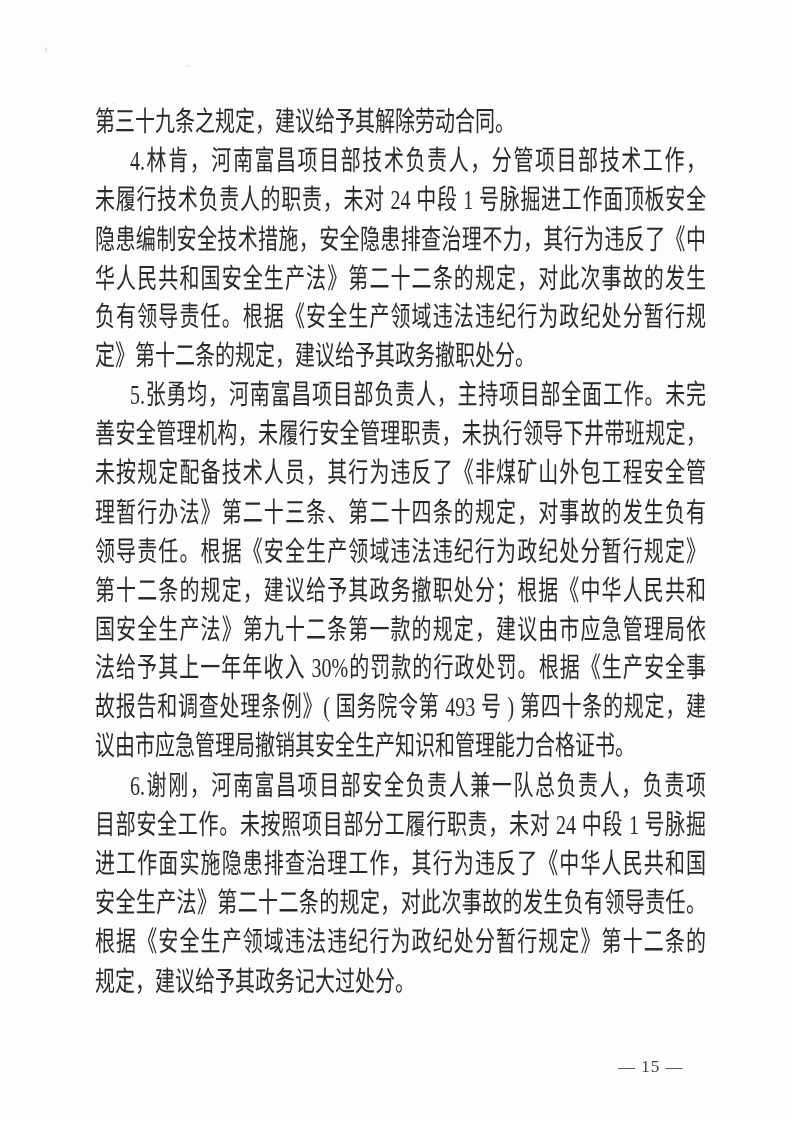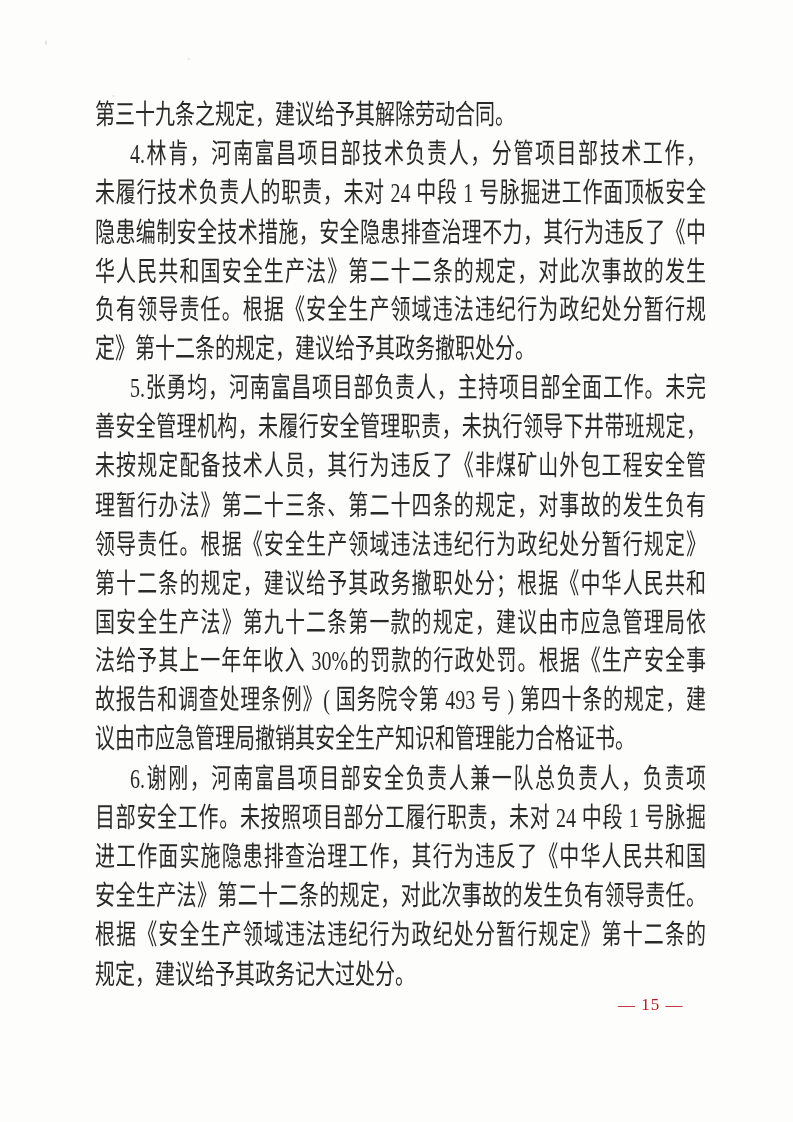--- a/index.html
+++ b/index.html
@@ -11,20 +11,21 @@
     width: 793px;
     height: 1122px;
     position: relative;
     overflow: hidden;
     font-family: "Liberation Serif", "DejaVu Serif", serif;
   }
   .page {
     position: absolute;
     inset: 0;
     background: #fdfdfc;
+    margin-top: 7px;
   }
   .text-block {
     position: absolute;
     left: 95px;
     top: 96px;
     width: 611px;
     color: #2a2a2a;
     transform: scaleY(1.4);            
     transform-origin: 0 0;
   }
@@ -38,23 +39,23 @@
     white-space: normal;
     text-align: justify;
     text-align-last: justify;          
     overflow: visible;
   }
   .line.indent { padding-left: 35px; } 
   .line.end    { text-align-last: left; } 
   .page-number {
     position: absolute;
     left: 618px;
-    top: 995px;
+    top: 1050px;
     font-size: 17px;
-    color: #b91c1c;
+    color: #404040;
     letter-spacing: 1px;
     white-space: nowrap;
   }
   
   .speck {
     position: absolute;
     background: #9a9a9a;
     border-radius: 50%;
     opacity: 0.35;
   }

